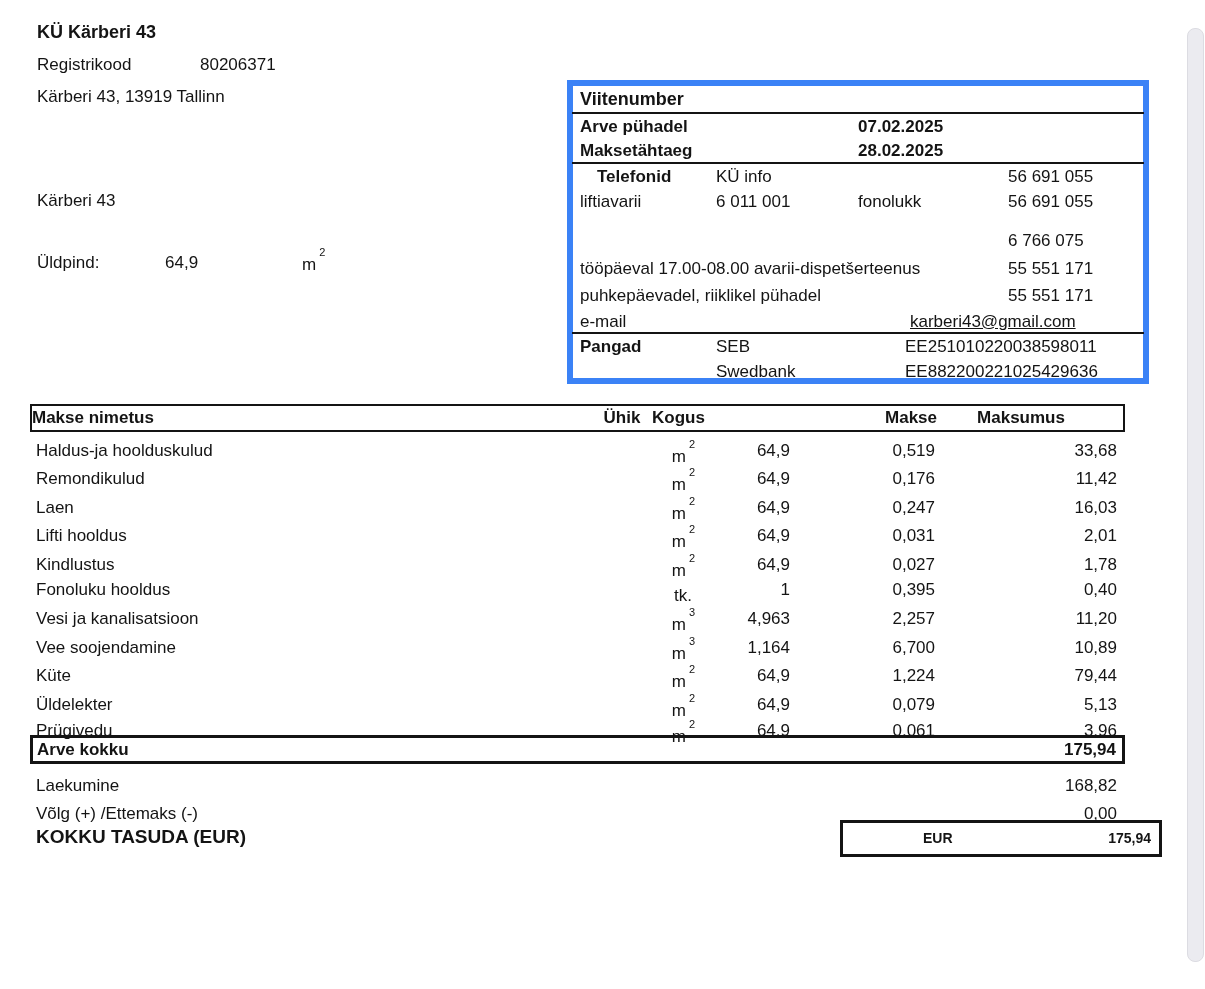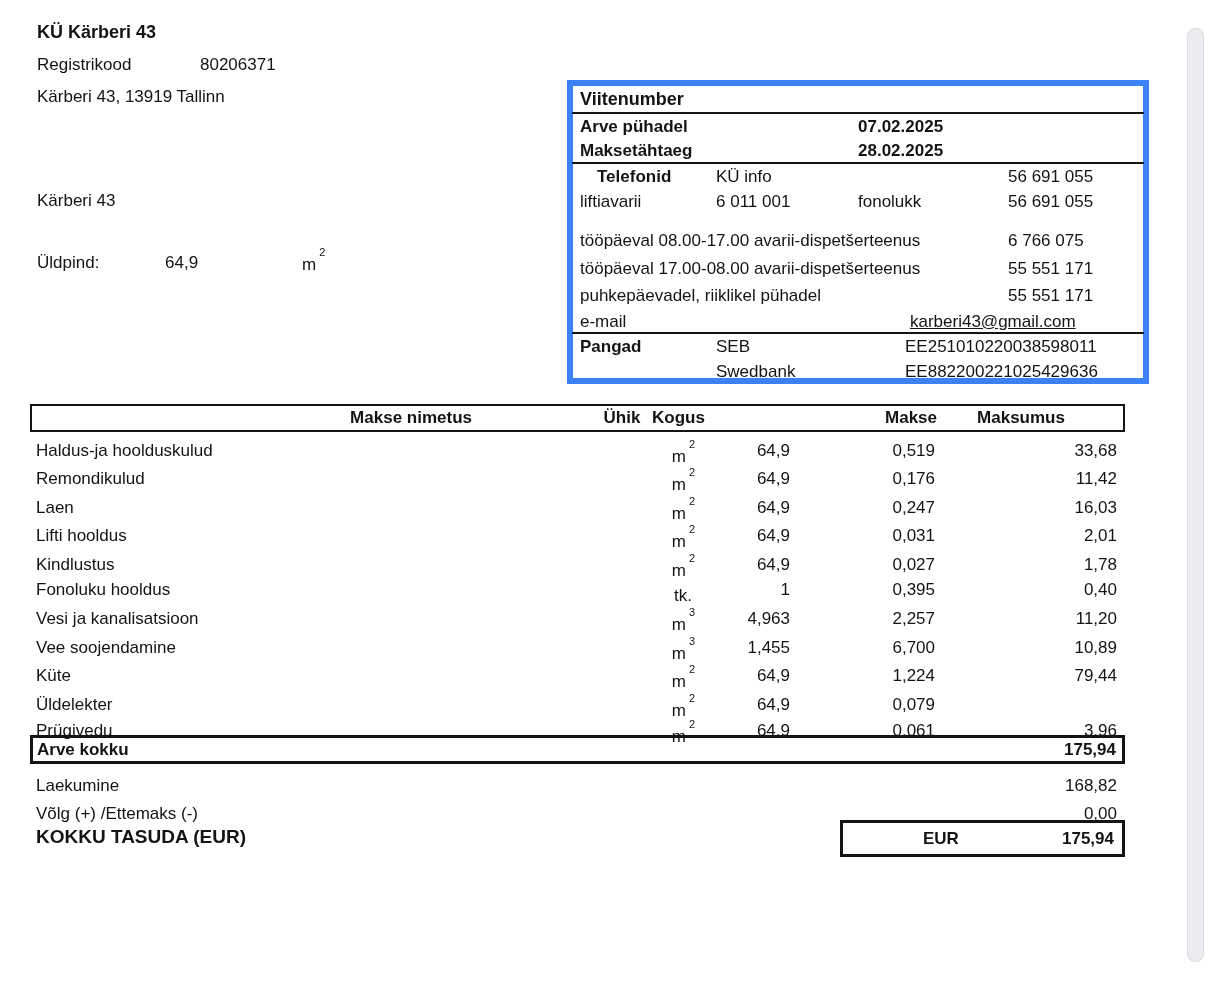--- a/index.html
+++ b/index.html
@@ -18,22 +18,22 @@
   .thead .hc{position:absolute;top:0;line-height:24px;}
   .trow{position:absolute;left:30px;width:1095px;height:28px;}
   .trow div{position:absolute;top:4px;line-height:28px;text-align:right;}
   .cell-name{left:6px;}
   .cell-unit{left:515px;width:150px;text-align:center;}
   .cell-qty{left:620px;width:140px;text-align:right;}
   .cell-rate{left:775px;width:130px;text-align:right;}
   .cell-amt{left:905px;width:182px;text-align:right;}
   .totalbox{position:absolute;left:30px;top:735px;width:1095px;height:29px;
             border:3px solid #141414;box-sizing:border-box;font-weight:bold;}
-  .eurbox{position:absolute;left:840px;top:820px;width:285px;height:37px;
-          border:3px solid #141414;box-sizing:border-box;font-weight:bold;font-size:17px;padding-left:13px;}
+  .eurbox{position:absolute;left:840px;top:820px;width:322px;height:37px;
+          border:3px solid #141414;box-sizing:border-box;font-weight:bold;font-size:14px;padding-left:13px;}
   .email{text-decoration:underline;}
   .scroll-thumb{position:absolute;left:1187px;top:28px;width:17px;height:934px;
                 background:#ebebf0;border:1px solid #dcdce2;border-radius:8px;box-sizing:border-box;}
 </style>
 </head>
 <body>
 
 <div class="page">
 
   <div class="line b" style="left:37px;top:22px;font-size:18px;">KÜ Kärberi 43</div>
@@ -57,42 +57,41 @@
 
     <div class="line b" style="left:7px;top:81px;margin-left:17px;">Telefonid</div>
     <div class="line" style="left:143px;top:81px;">KÜ info</div>
     <div class="line" style="left:435px;top:81px;">56 691 055</div>
 
     <div class="line" style="left:7px;top:106px;">liftiavarii</div>
     <div class="line" style="left:143px;top:106px;">6 011 001</div>
     <div class="line" style="left:285px;top:106px;">fonolukk</div>
     <div class="line" style="left:435px;top:106px;">56 691 055</div>
 
-    <div class="line" style="left:7px;top:145px;">tööpäeval 08.00-17.00 avarii-dispetšerteenus</div>
     <div class="line" style="left:435px;top:145px;">6 766 075</div>
 
     <div class="line" style="left:7px;top:173px;">tööpäeval 17.00-08.00 avarii-dispetšerteenus</div>
     <div class="line" style="left:435px;top:173px;">55 551 171</div>
 
     <div class="line" style="left:7px;top:200px;">puhkepäevadel, riiklikel pühadel</div>
     <div class="line" style="left:435px;top:200px;">55 551 171</div>
 
     <div class="line" style="left:7px;top:226px;">e-mail</div>
     <div class="line email" style="left:337px;top:226px;">karberi43@gmail.com</div>
     <div class="hr" style="top:246px;"></div>
 
     <div class="line b" style="left:7px;top:251px;">Pangad</div>
     <div class="line" style="left:143px;top:251px;">SEB</div>
     <div class="line" style="left:332px;top:251px;">EE251010220038598011</div>
     <div class="line" style="left:143px;top:276px;">Swedbank</div>
     <div class="line" style="left:332px;top:276px;">EE882200221025429636</div>
   </div>
 
   <div class="thead">
-    <div class="hc" style="left:0;width:440px;text-align:right;">Makse nimetus</div>
+    <div class="hc" style="left:0;width:440px;text-align:left;">Makse nimetus</div>
     <div class="hc" style="left:515px;width:150px;text-align:center;">Ühik</div>
     <div class="hc" style="left:620px;width:140px;text-align:left;">Kogus</div>
     <div class="hc" style="left:775px;width:130px;text-align:right;">Makse</div>
     <div class="hc" style="left:905px;width:168px;text-align:center;">Maksumus</div>
   </div>
 
   <div class="trow" style="top:433px;">
     <div class="cell-name">Haldus-ja hoolduskulud</div>
     <div class="cell-unit"><span>m</span><sup class="u2">2</sup></div>
     <div class="cell-qty">64,9</div>
@@ -137,36 +136,37 @@
   <div class="trow" style="top:601px;">
     <div class="cell-name">Vesi ja kanalisatsioon</div>
     <div class="cell-unit"><span>m</span><sup class="u2">3</sup></div>
     <div class="cell-qty">4,963</div>
     <div class="cell-rate">2,257</div>
     <div class="cell-amt">11,20</div>
   </div>
   <div class="trow" style="top:630px;">
     <div class="cell-name">Vee soojendamine</div>
     <div class="cell-unit"><span>m</span><sup class="u2">3</sup></div>
-    <div class="cell-qty">1,455</div>
+    <div class="cell-qty">1,164</div>
     <div class="cell-rate">6,700</div>
     <div class="cell-amt">10,89</div>
   </div>
   <div class="trow" style="top:658px;">
     <div class="cell-name">Küte</div>
     <div class="cell-unit"><span>m</span><sup class="u2">2</sup></div>
     <div class="cell-qty">64,9</div>
     <div class="cell-rate">1,224</div>
     <div class="cell-amt">79,44</div>
   </div>
   <div class="trow" style="top:687px;">
     <div class="cell-name">Üldelekter</div>
     <div class="cell-unit"><span>m</span><sup class="u2">2</sup></div>
     <div class="cell-qty">64,9</div>
     <div class="cell-rate">0,079</div>
+    <div class="cell-amt">5,13</div>
   </div>
   <div class="trow" style="top:713px;">
     <div class="cell-name">Prügivedu</div>
     <div class="cell-unit"><span>m</span><sup class="u2">2</sup></div>
     <div class="cell-qty">64,9</div>
     <div class="cell-rate">0,061</div>
     <div class="cell-amt">3,96</div>
   </div>
 
   <div class="totalbox">

